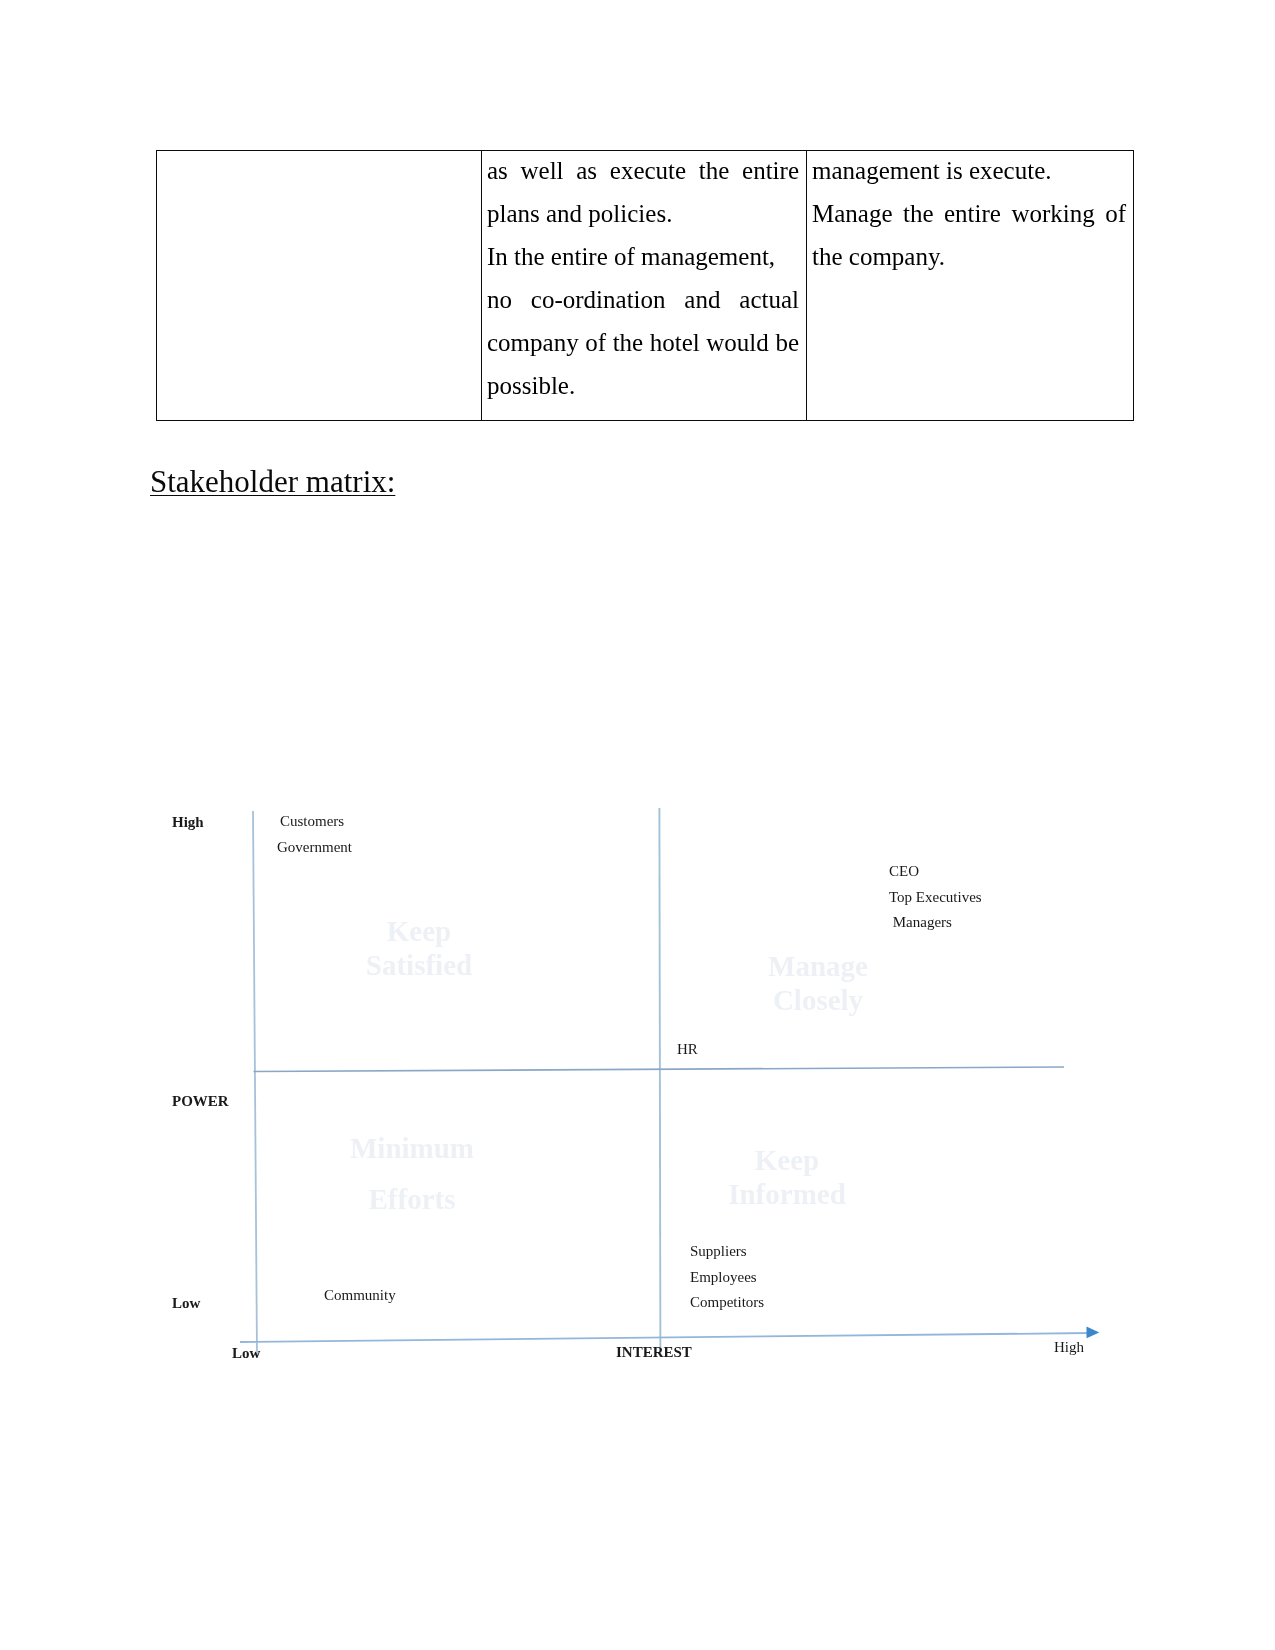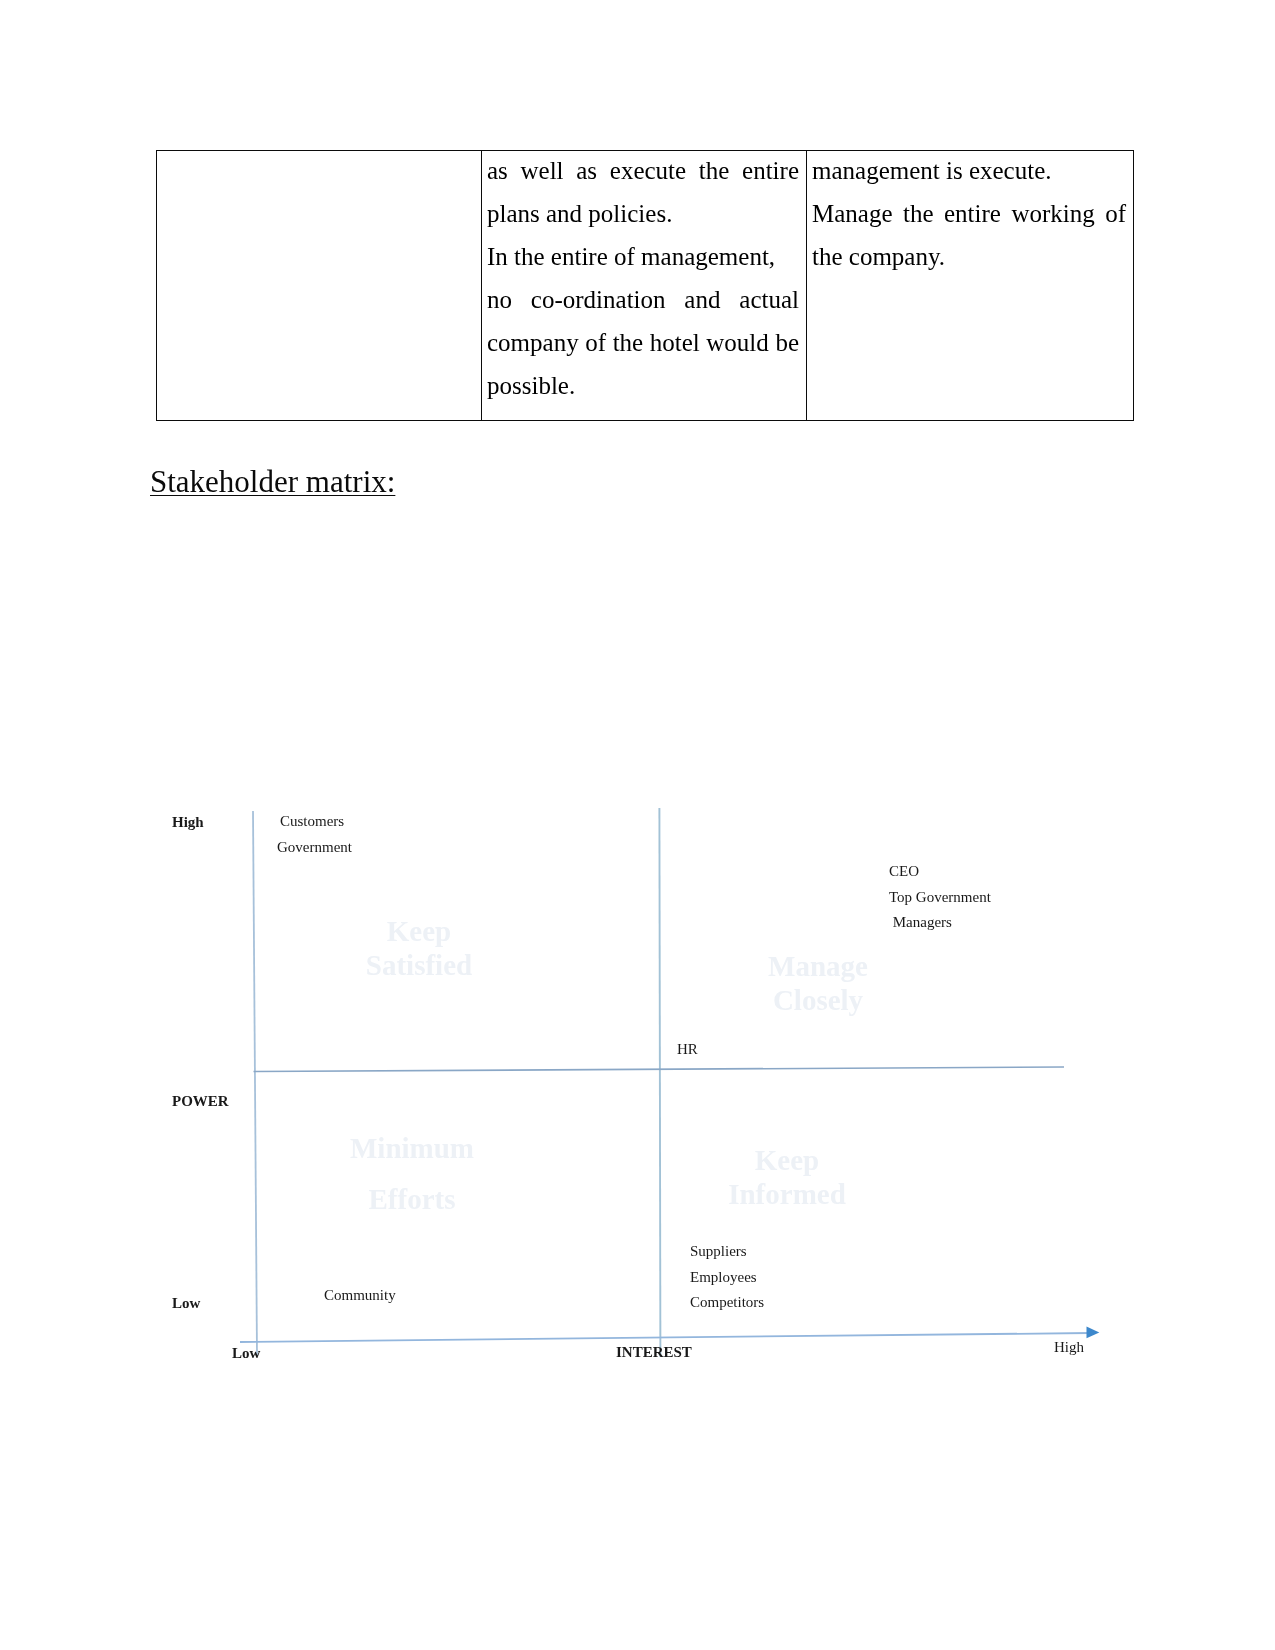--- a/index.html
+++ b/index.html
@@ -88,21 +88,21 @@
     <div class="ghost" style="left:728px;top:949px;width:180px;">Manage
 Closely</div>
     <div class="ghost" style="left:322px;top:1131px;width:180px;">Minimum</div>
     <div class="ghost" style="left:322px;top:1182px;width:180px;">Efforts</div>
     <div class="ghost" style="left:697px;top:1143px;width:180px;">Keep
 Informed</div>
 
     <div class="mx" style="left:280px;top:809px;">Customers</div>
     <div class="mx" style="left:277px;top:835px;">Government</div>
     <div class="mx" style="left:889px;top:859px;">CEO
-Top Government
+Top Executives
  Managers</div>
     <div class="mx" style="left:677px;top:1037px;">HR</div>
     <div class="mx" style="left:324px;top:1283px;text-align:right;">Community</div>
     <div class="mx" style="left:690px;top:1239px;">Suppliers
 Employees
 Competitors</div>
   </div>
 
 </div>
 

